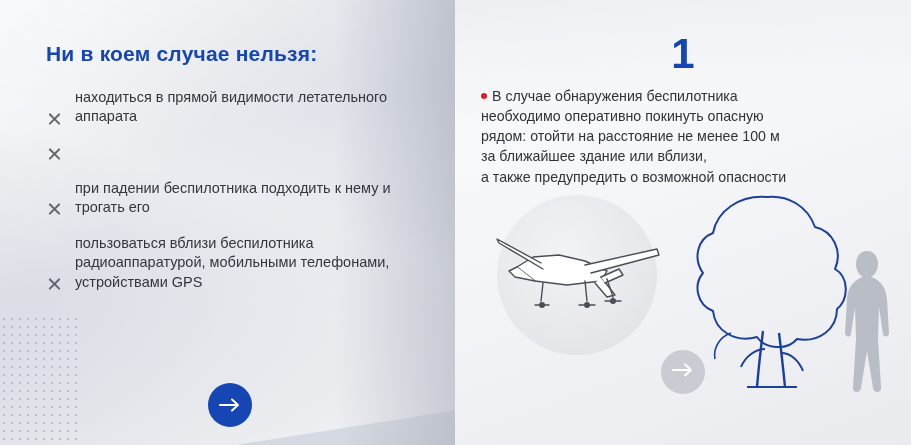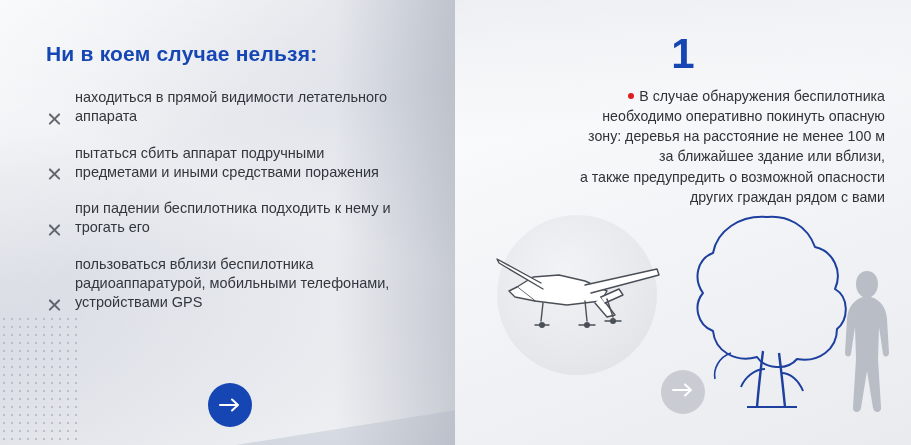--- a/index.html
+++ b/index.html
@@ -153,21 +153,21 @@
   }
   .right-text-wrap {
     position: relative;
     z-index: 2;
     padding: 0 26px;
   }
   .right-text {
     color: #2f3338;
     font-size: 14.2px;
     line-height: 1.42;
-    text-align: right;
+    text-align: left;
   }
   .red-dot {
     display: inline-block;
     width: 6px;
     height: 6px;
     border-radius: 50%;
     background: #e11b22;
     vertical-align: middle;
     margin-right: 5px;
     margin-bottom: 2px;
@@ -232,21 +232,20 @@
     <div class="left-content">
       <h1 class="left-title">Ни в коем случае нельзя:</h1>
 
       <ul class="bullet-list">
         <li class="bullet-item">
           <span class="x-icon"></span>
           <span class="bullet-text">находиться в прямой видимости летательного аппарата</span>
         </li>
         <li class="bullet-item">
           <span class="x-icon"></span>
-          <span class="bullet-text">пытаться сбить аппарат подручными предметами и иными средствами поражения</span>
         </li>
         <li class="bullet-item">
           <span class="x-icon"></span>
           <span class="bullet-text">при падении беспилотника подходить к нему и трогать его</span>
         </li>
         <li class="bullet-item">
           <span class="x-icon"></span>
           <span class="bullet-text">пользоваться вблизи беспилотника радиоаппаратурой, мобильными телефонами, устройствами GPS</span>
         </li>
       </ul>
@@ -264,24 +263,23 @@
 
   <div class="right-panel">
     <div class="rdiag"></div>
 
     <div class="number-big">1</div>
 
     <div class="right-text-wrap">
       <div class="right-text">
         <span class="red-dot"></span><span>В случае обнаружения беспилотника</span><br>
         <span>необходимо оперативно покинуть опасную</span><br>
-        <span>зону: деревья на расстояние не менее 100 м</span><br>
+        <span>рядом: отойти на расстояние не менее 100 м</span><br>
         <span>за ближайшее здание или вблизи,</span><br>
         <span>а также предупредить о возможной опасности</span><br>
-        <span>других граждан рядом с вами</span>
       </div>
     </div>
 
     <div class="illus">
       <div class="circle-bg"></div>
 
       <div class="drone">
         <svg width="185" height="130" viewBox="0 0 185 130" fill="none" aria-hidden="true">
           <g stroke="#4a4f57" stroke-width="1.4" fill="#ffffff" stroke-linejoin="round" stroke-linecap="round">
 

